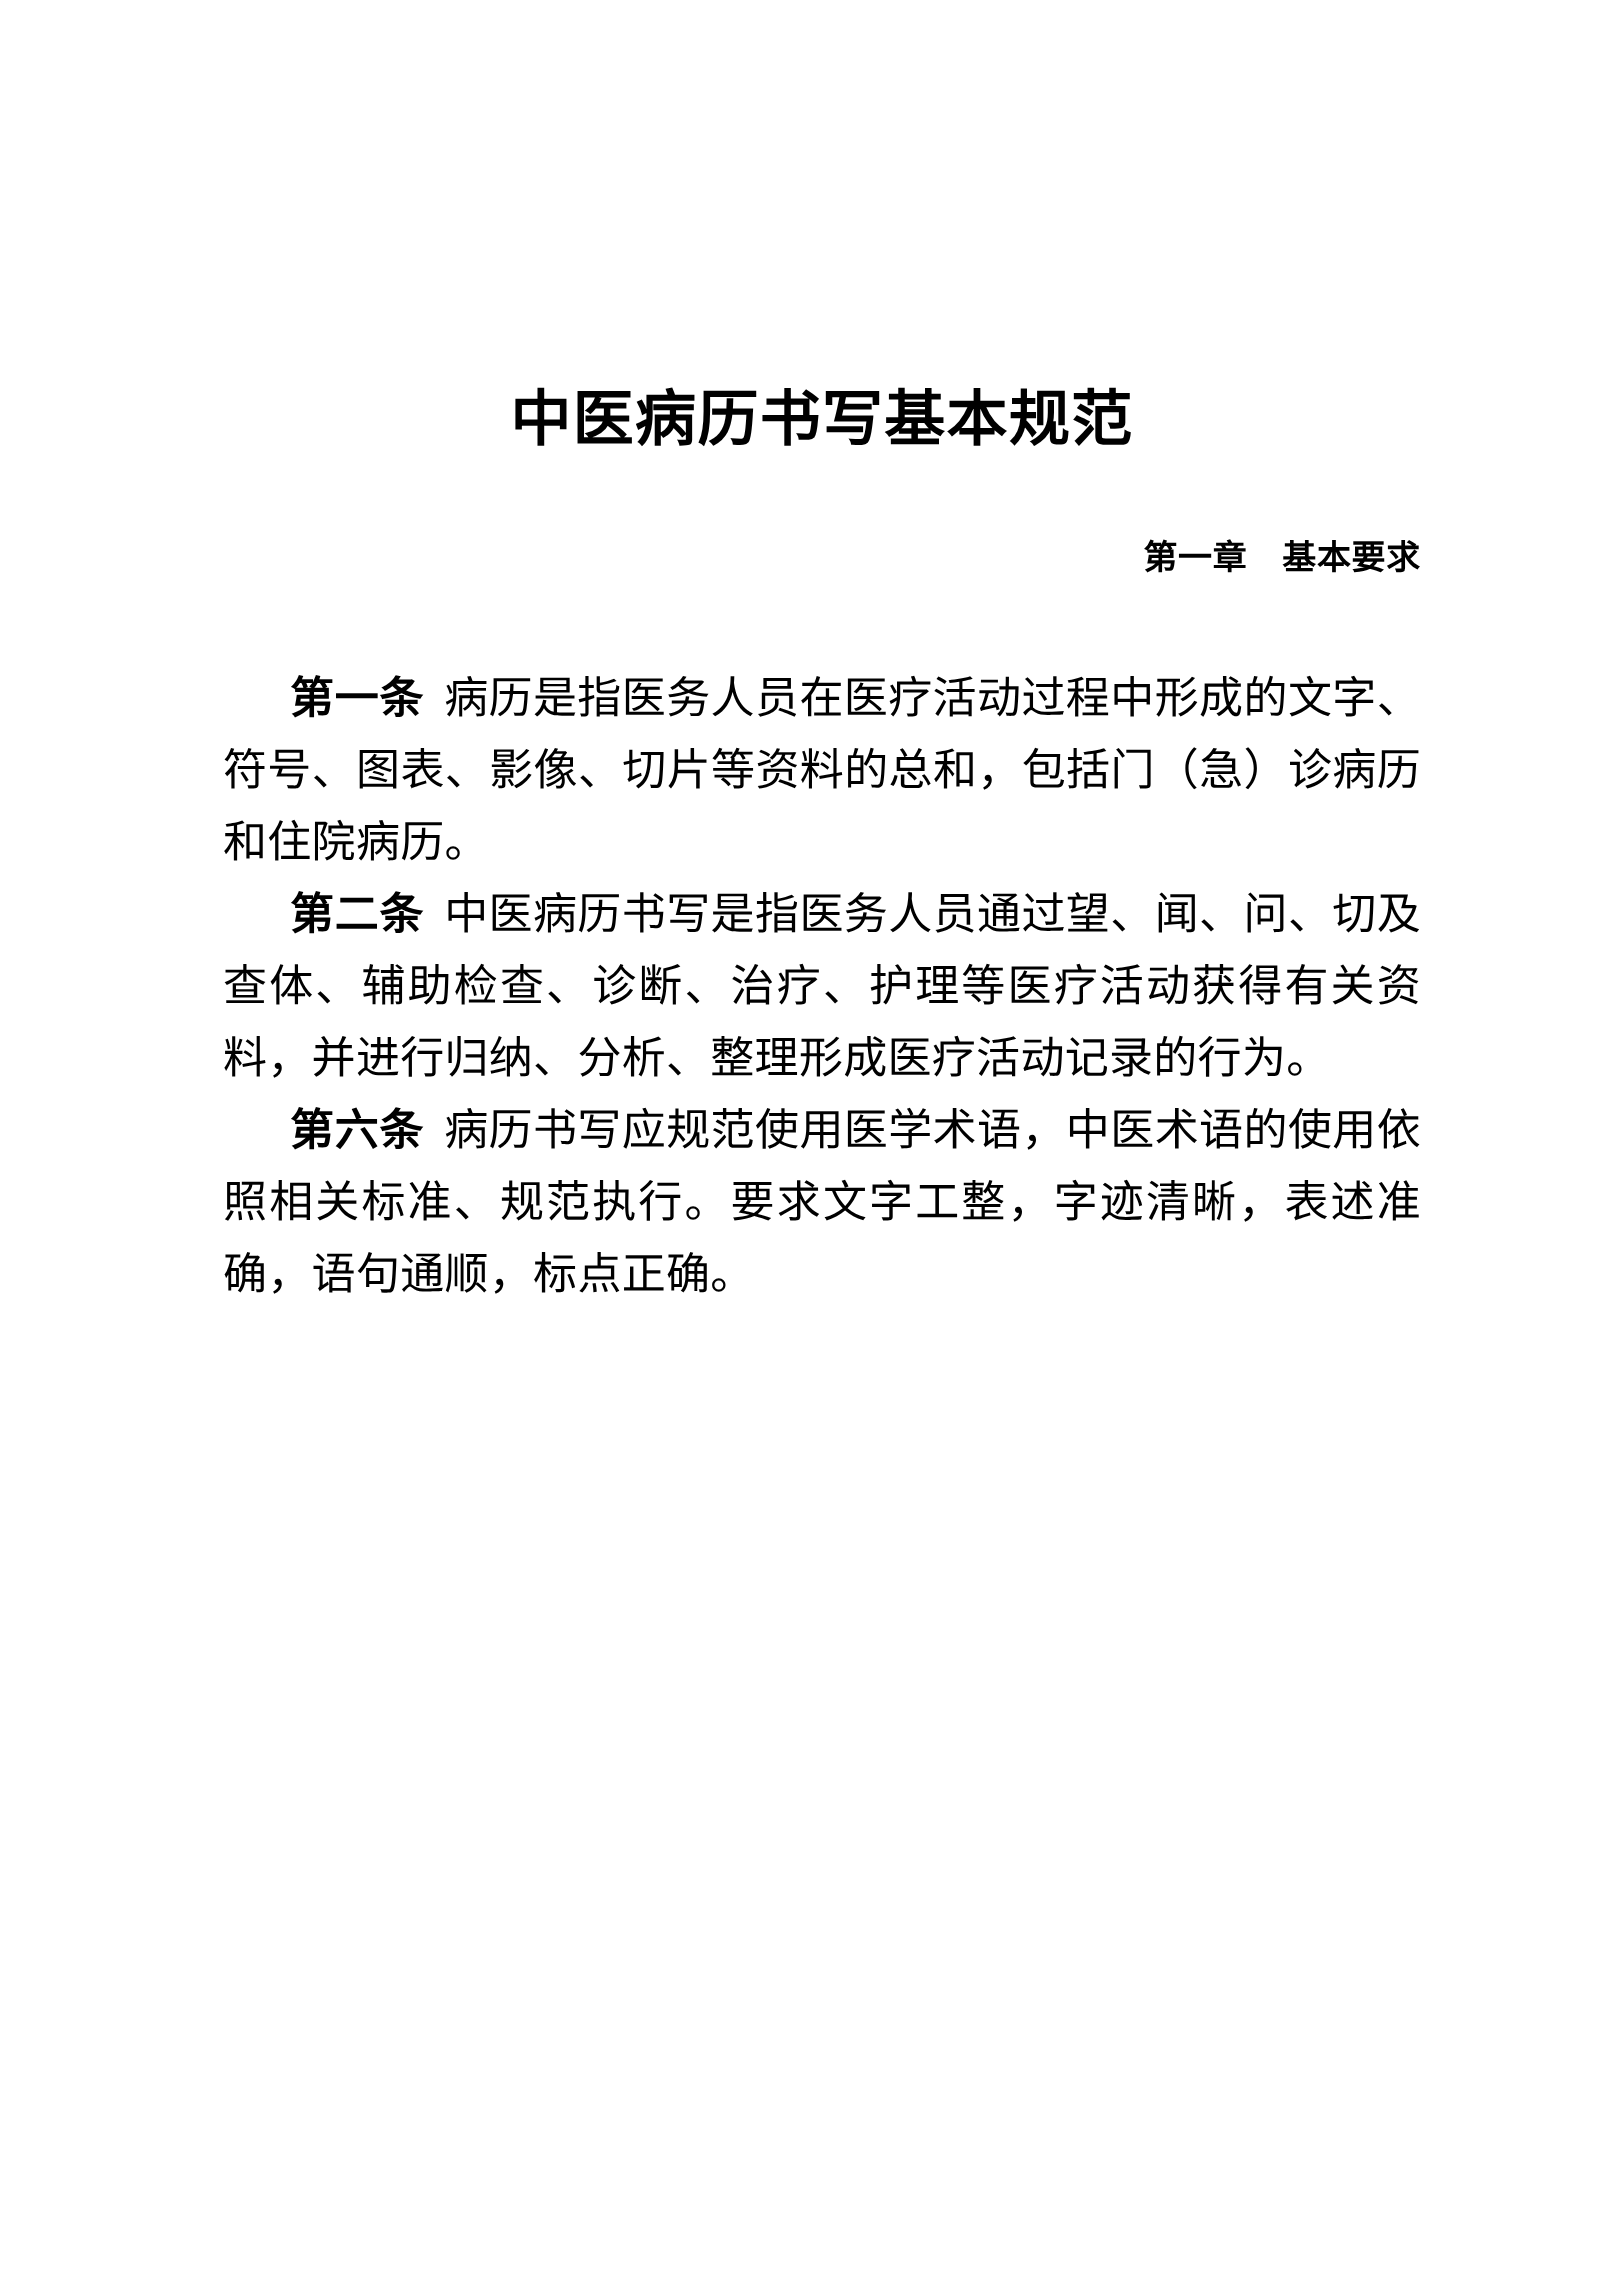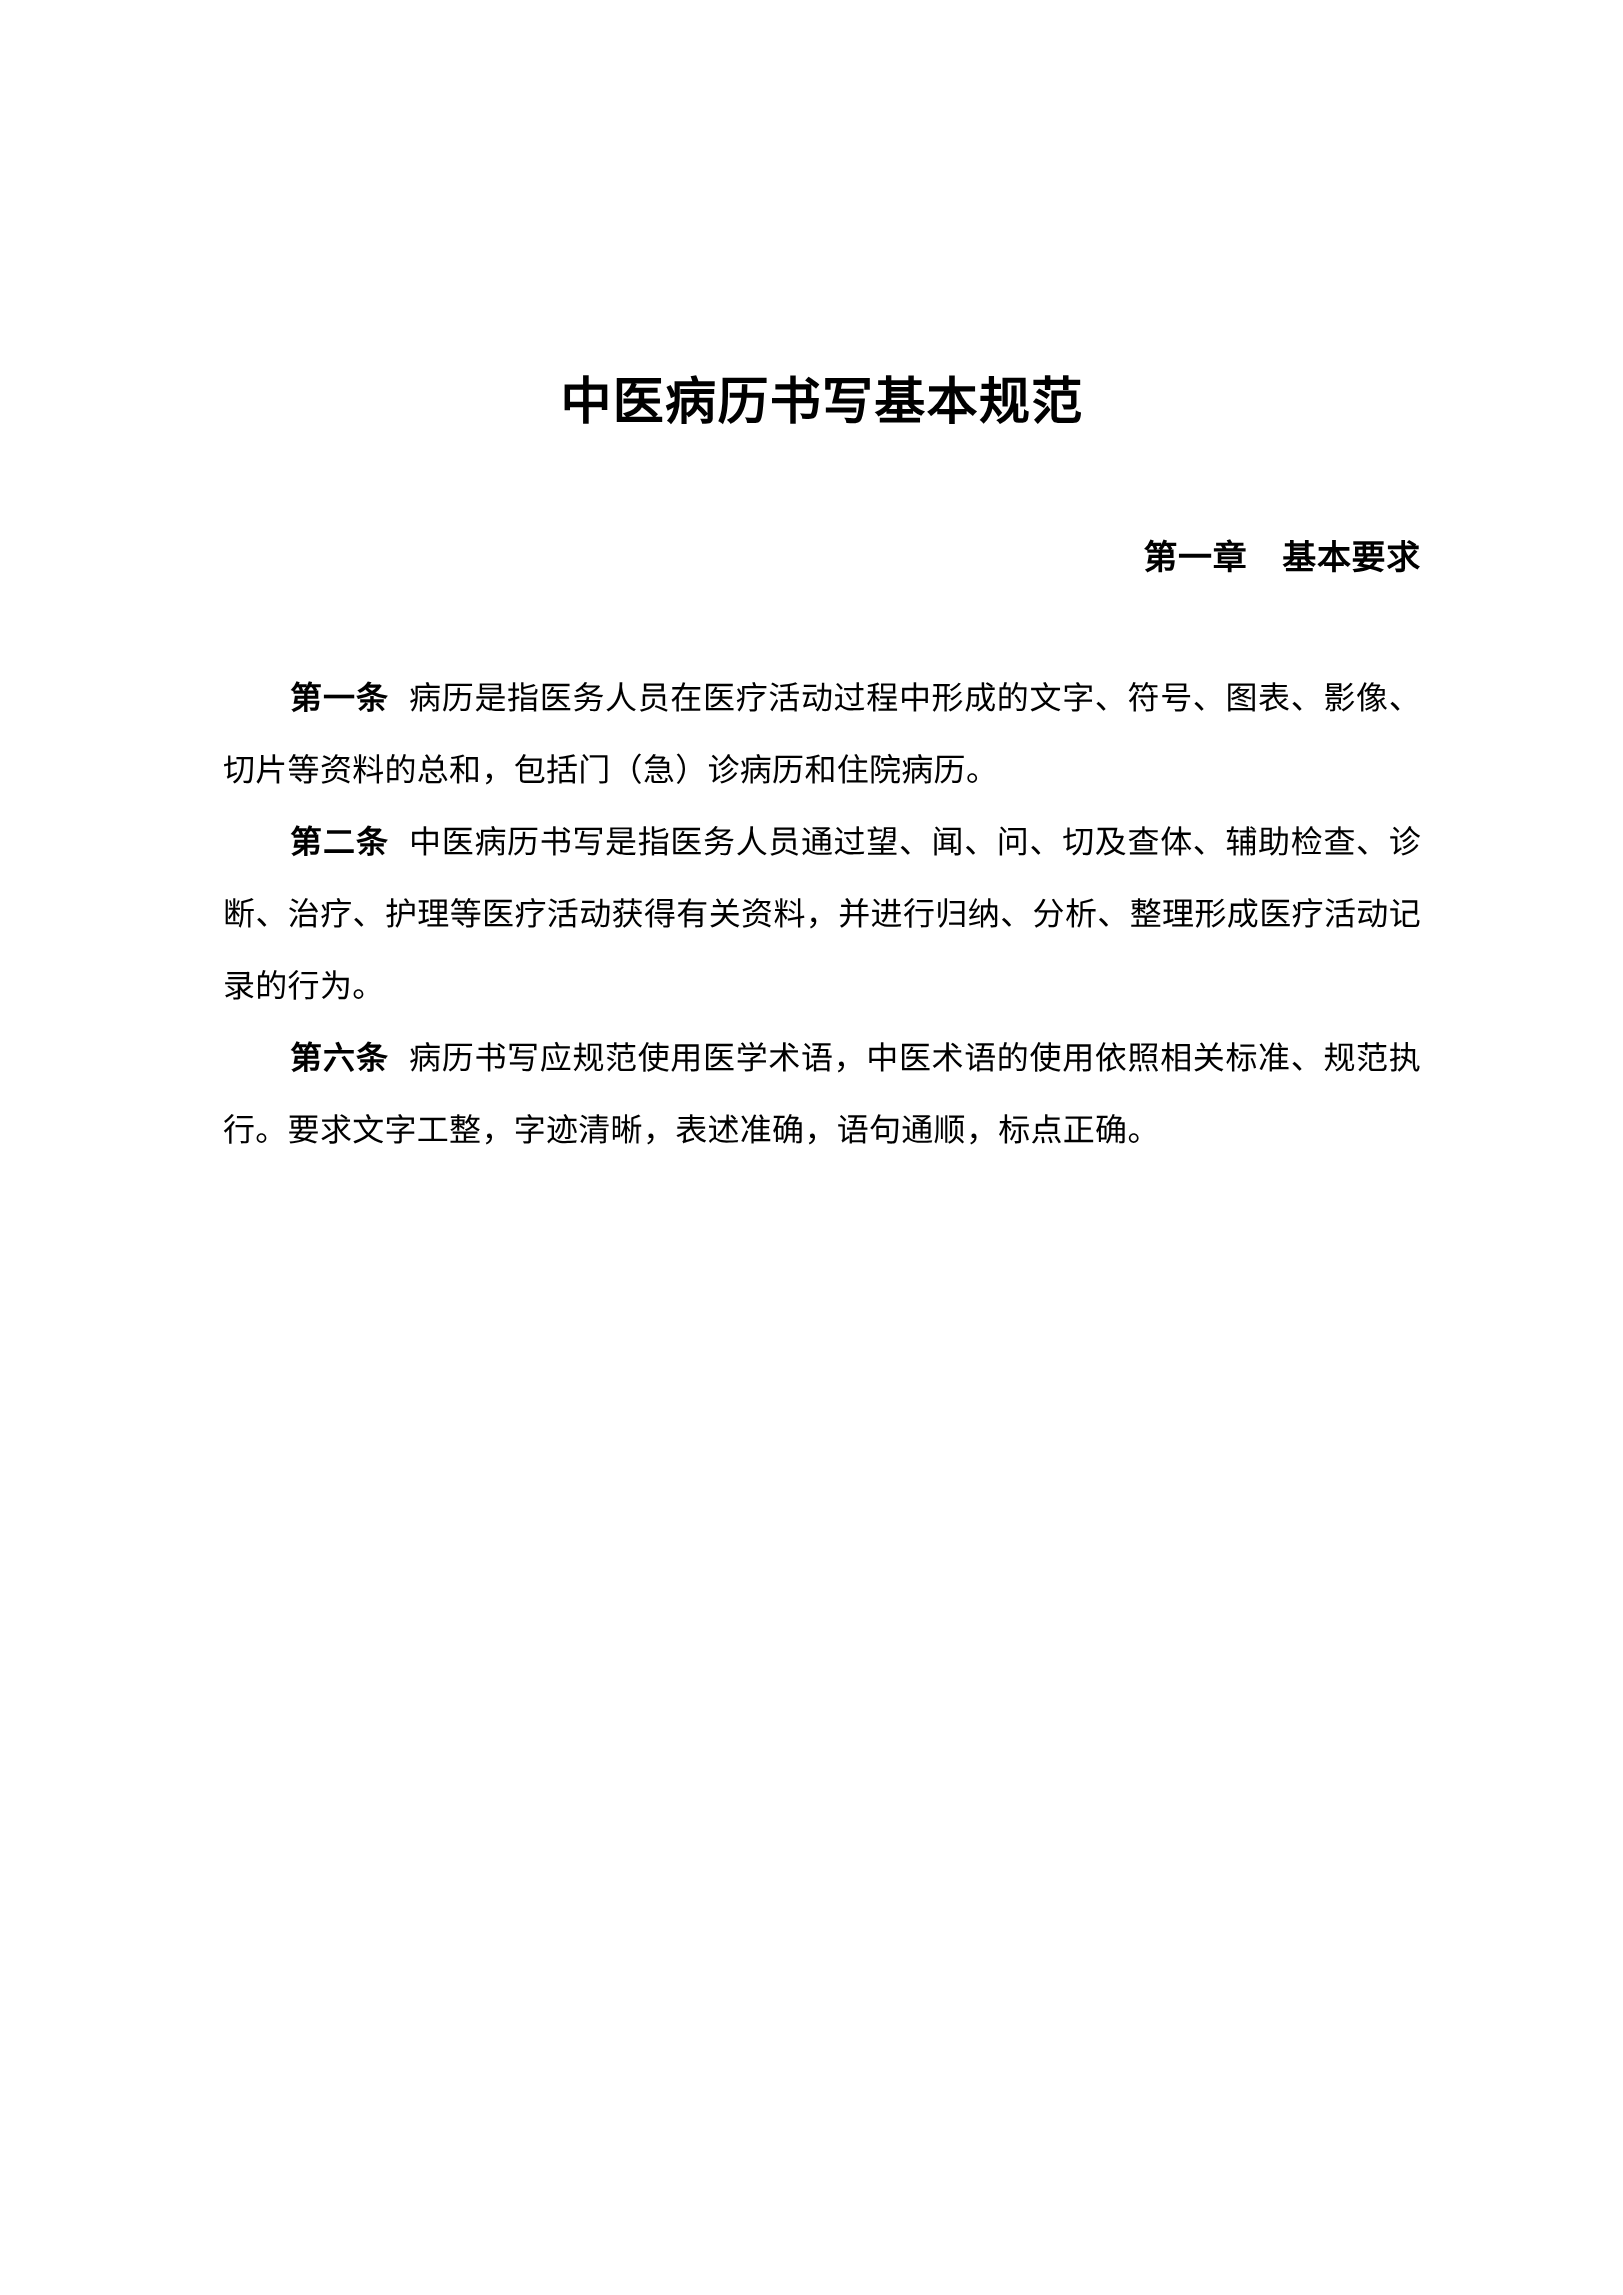--- a/index.html
+++ b/index.html
@@ -30,23 +30,23 @@
     height: 2295px;
   }
 
   
   .doc-title {
     position: absolute;
     top: 340px;
     left: 0;
     width: 1198px;
     text-align: center;
-    font-family: Liberation Mono, monospace;
+    font-family: Liberation Sans, sans-serif;
     font-weight: 700;
-    font-size: 51px;
+    font-size: 61px;
     letter-spacing: 1.3px;
     line-height: 1.25;
     white-space: pre;
   }
 
   
   .chapter-heading {
     position: absolute;
     top: 507px;
     left: 0;
@@ -63,21 +63,21 @@
   
   .body-block {
     position: absolute;
     top: 662px;
     left: 0;
     width: 1198px;
   }
 
   .article {
     font-family: "DejaVu Serif", "Liberation Serif", serif;
-    font-size: 32px;
+    font-size: 44px;
     line-height: 72px;
     text-align: justify;
     text-justify: inter-ideograph;
     text-indent: 67px;          
     letter-spacing: 0.3px;
     margin: 0;
     padding: 0;
   }
 
   .article-number {

